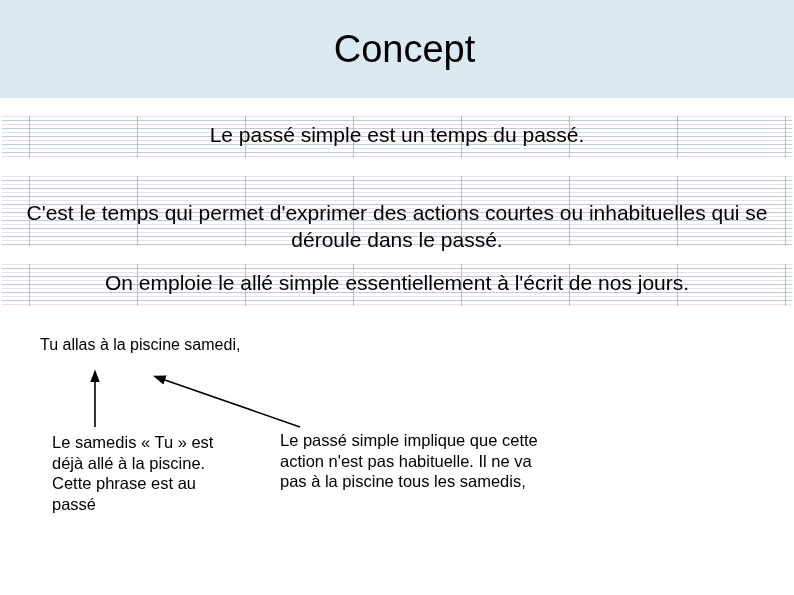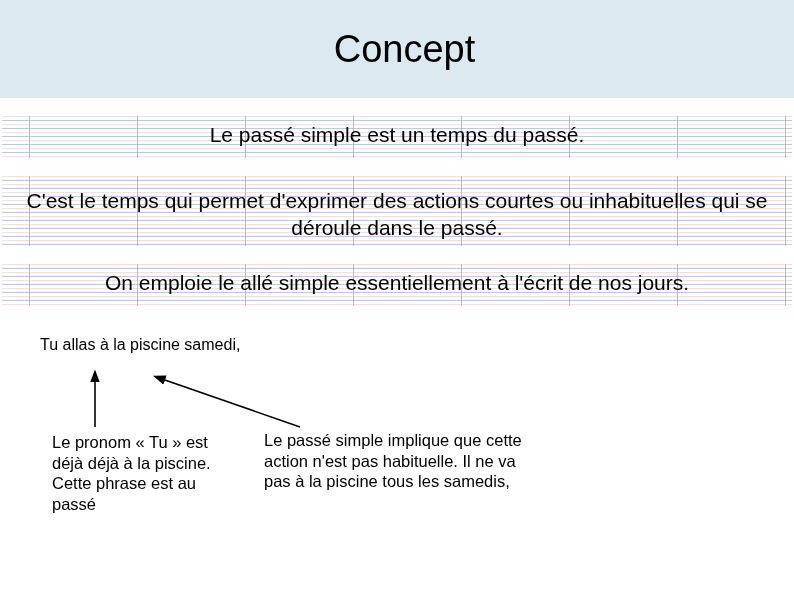--- a/index.html
+++ b/index.html
@@ -43,21 +43,21 @@
     background-size: 108px 100%, 100% 8px, 100% 8px;
     background-position: 135px 0, 0 4px, 0 0;
     pointer-events: none;
   }
   .ruled-text {
     position: relative;
     z-index: 1;
     font-size: 21px;
     color: #000;
     text-align: center;
-    padding: 12px 20px;
+    padding: 24px 20px;
     line-height: 1.28;
   }
   .b1 { height: 42px; }
   .b2 { height: 70px; }
   .b3 { height: 42px; }
   .ruled-text.single { padding-top: 6px; }
   .ex-sentence {
     font-size: 16px;
     color: #000;
     margin: 30px 0 0 40px;
@@ -69,21 +69,21 @@
     width: 100%;
   }
   .note {
     position: absolute;
     font-size: 16.5px;
     line-height: 1.25;
     color: #000;
     width: 230px;
   }
   .note1 { left: 52px; top: 0; width: 180px; }
-  .note2 { left: 264px; top: -2px; width: 280px; }
+  .note2 { left: 280px; top: -2px; width: 280px; }
   svg.arrows {
     position: absolute;
     left: 0;
     top: 365px;
     width: 794px;
     height: 120px;
     pointer-events: none;
   }
 </style>
 </head>
@@ -116,15 +116,15 @@
       <path d="M0,0 L0,6 L8,3 z" fill="#000"></path>
     </marker>
   </defs>
 
   <line x1="95" y1="62" x2="95" y2="14" stroke="#000" stroke-width="1.6" marker-end="url(#ah)"></line>
 
   <line x1="300" y1="62" x2="162" y2="14" stroke="#000" stroke-width="1.6" marker-end="url(#ah)"></line>
 </svg>
 
 <div class="notes-area">
-  <div class="note note1">Le pronom « Tu » est déjà déjà à la piscine. Cette phrase est au passé</div>
+  <div class="note note1">Le samedis « Tu » est déjà allé à la piscine. Cette phrase est au passé</div>
   <div class="note note2">Le passé simple implique que cette action n'est pas habituelle. Il ne va pas à la piscine tous les samedis,</div>
 </div>
 
 </body></html>

